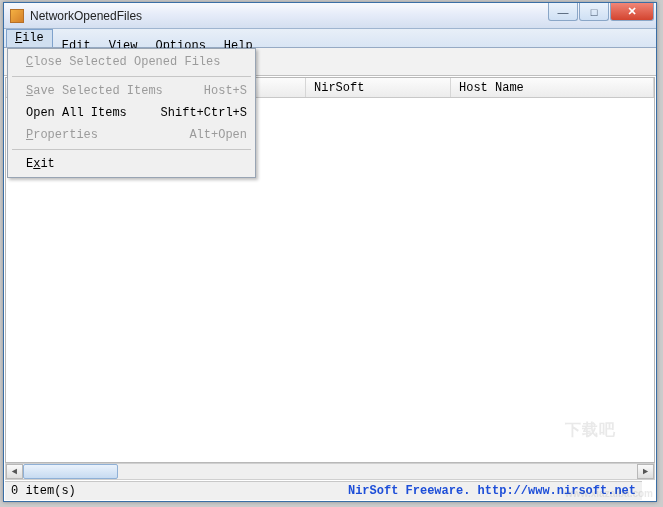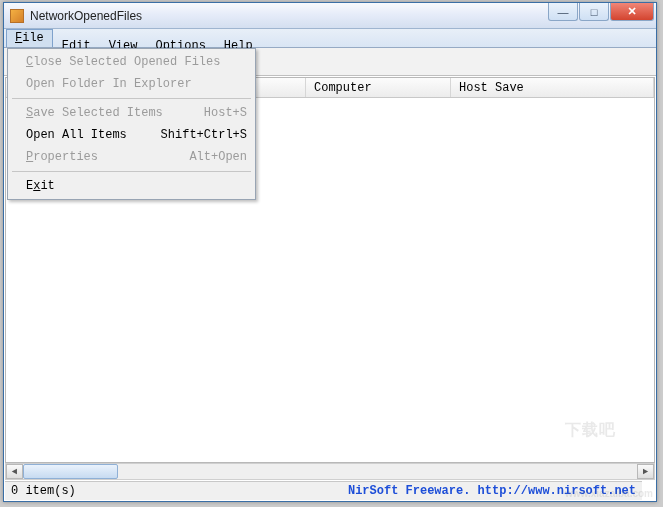--- a/index.html
+++ b/index.html
@@ -231,45 +231,42 @@
     <div class="menu-item"><span class="und">V</span>iew</div>
     <div class="menu-item"><span class="und">O</span>ptions</div>
     <div class="menu-item"><span class="und">H</span>elp</div>
   </div>
 
   <div class="toolbar"></div>
 
   <div class="content">
     <div class="col-headers">
       <div class="col c1"></div>
-      <div class="col c2">Computer</div>
-      <div class="col c3">Host Save</div>
+      <div class="col c2">NirSoft</div>
+      <div class="col c3">Host Name</div>
     </div>
   </div>
 
   <div class="hscroll">
     <div class="arrow">◄</div>
     <div class="track">
       <div class="thumb"></div>
     </div>
     <div class="arrow">►</div>
   </div>
 
   <div class="statusbar">
     <div class="status-left">0 item(s)</div>
     <div class="status-right">NirSoft Freeware. http://www.nirsoft.net</div>
   </div>
 
   <div class="dropdown">
     <div class="dd-item disabled">
       <span class="label"><span class="und">C</span>lose Selected Opened Files</span>
     </div>
-    <div class="dd-item disabled">
-      <span class="label">Open Folder In Explorer</span>
-    </div>
     <div class="dd-sep"></div>
     <div class="dd-item disabled">
       <span class="label"><span class="und">S</span>ave Selected Items</span>
       <span class="shortcut">Host+S</span>
     </div>
     <div class="dd-item">
       <span class="label">Open All Items</span>
       <span class="shortcut">Shift+Ctrl+S</span>
     </div>
     <div class="dd-item disabled">

